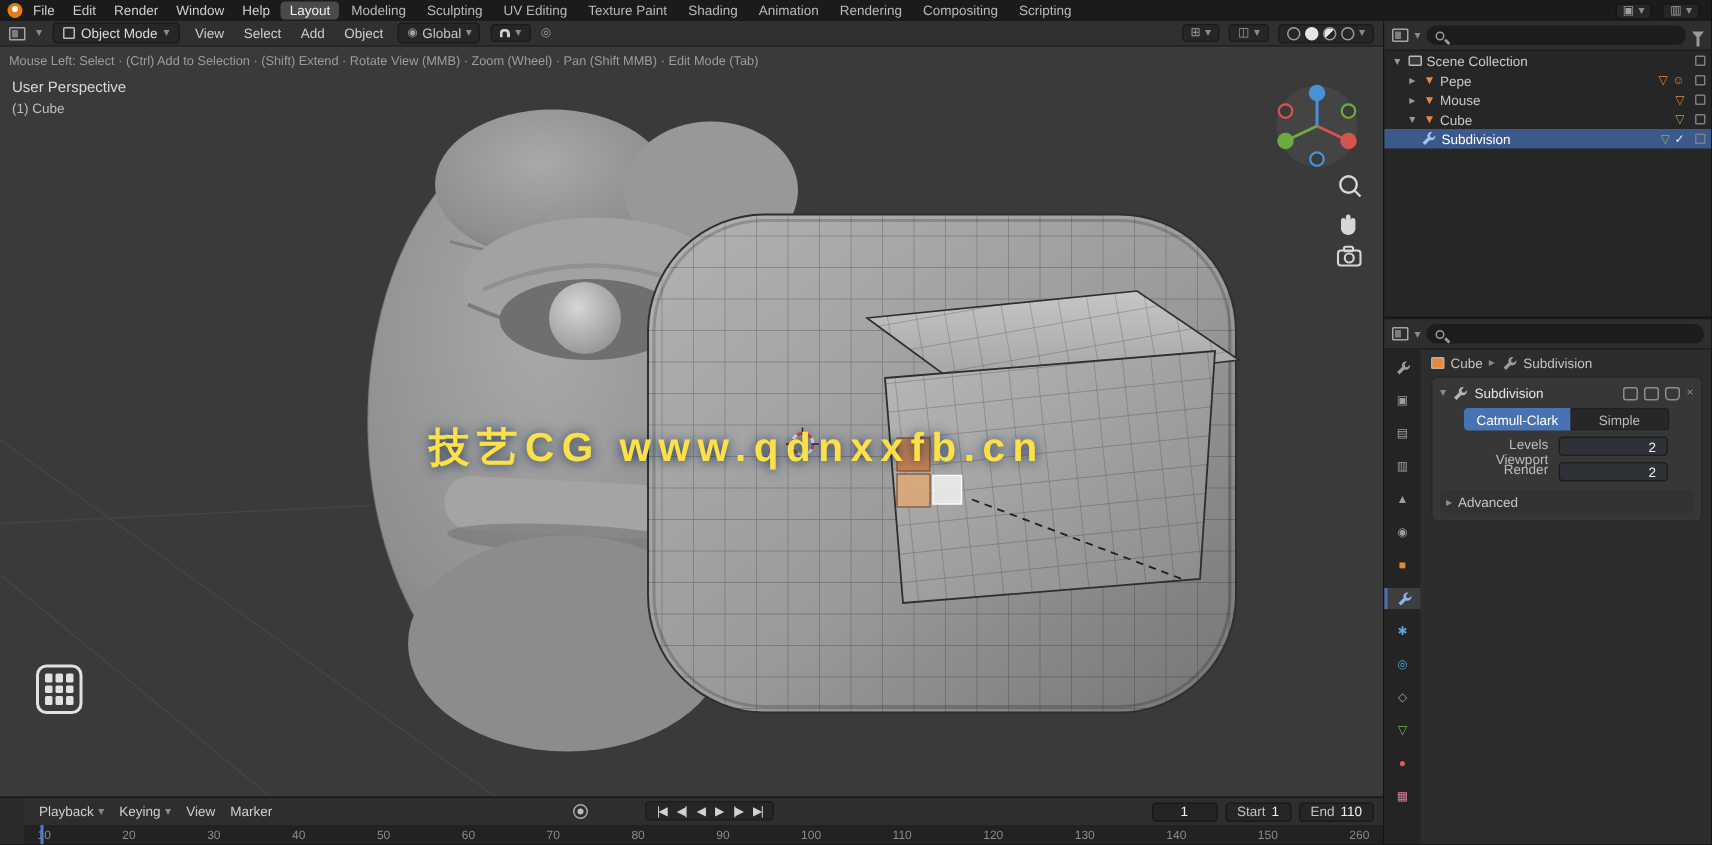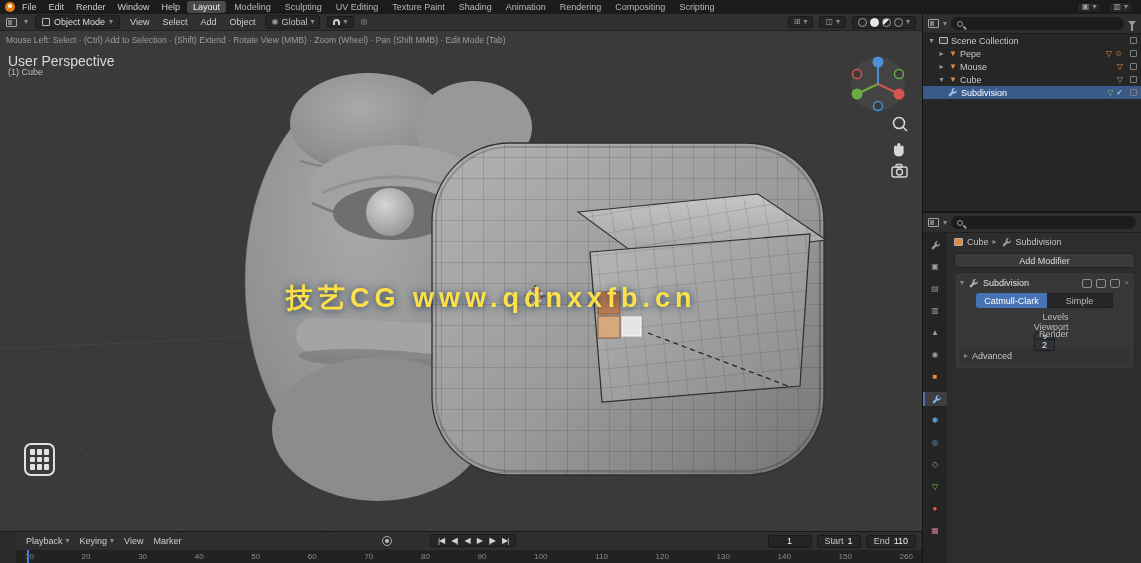--- a/index.html
+++ b/index.html
@@ -31,21 +31,21 @@
   .vh-right{margin-left:auto;display:flex;align-items:center;gap:6px;}
   .pill{display:flex;align-items:center;gap:3px;background:#262626;border-radius:3px;padding:1px 5px;border:1px solid #1b1b1b;}
   .magnet{width:7px;height:6px;border:2px solid #cfcfcf;border-bottom:0;border-radius:5px 5px 0 0;display:inline-block;}
   .shade-dot{width:9px;height:9px;border-radius:50%;border:1px solid #9c9c9c;}
   .shade-dot.on{background:#e6e6e6;border-color:#e6e6e6;}
   .shade-dot.half{background:linear-gradient(135deg,#e6e6e6 50%,transparent 50%);}
 
   
   .viewport{position:absolute;left:0;top:31px;width:922px;height:500px;background:#3a3a3a;overflow:hidden;z-index:1;}
   .hint{position:absolute;left:6px;top:4px;font-size:8.5px;color:#9d9d9d;white-space:nowrap;z-index:6;}
-  .viewlabel{position:absolute;left:8px;top:22px;font-size:14px;color:#d8d8d8;z-index:6;}
+  .viewlabel{position:absolute;left:8px;top:22px;font-size:10px;color:#d8d8d8;z-index:6;}
   .activeobj{position:absolute;left:8px;top:36px;font-size:9px;color:#bdbdbd;z-index:6;}
   .watermark{position:absolute;left:286px;top:249px;font-size:27px;font-weight:bold;letter-spacing:5px;color:#fde047;
              text-shadow:0 1px 8px rgba(5,35,70,.85);white-space:nowrap;z-index:7;}
   .screencast{position:absolute;left:24px;top:412px;width:31px;height:33px;border:2px solid #eaeaea;border-radius:7px;
               display:grid;grid-template-columns:repeat(3,1fr);grid-template-rows:repeat(3,1fr);gap:2px;padding:4px;opacity:.95;z-index:6;}
   .screencast i{background:#eaeaea;border-radius:1px;}
   .scene-svg{position:absolute;left:0;top:0;z-index:2;}
   .gizmo-svg{position:absolute;left:846px;top:21px;z-index:8;}
 
   
@@ -92,21 +92,21 @@
   .bc-ico{width:9px;height:8px;border:1px solid #b0b0b0;border-radius:1px;background:#e8883a;flex:0 0 auto;}
   .addmod{height:15px;background:#3a3a3a;border:1px solid #222;border-radius:3px;display:flex;align-items:center;justify-content:center;color:#ddd;margin:2px 0 4px;}
   .modpanel{background:#373737;border:1px solid #292929;border-radius:4px;padding:2px 5px 5px;}
   .mod-head{display:flex;align-items:center;gap:4px;height:16px;}
   .mod-name{flex:1;color:#e4e4e4;}
   .tog{width:10px;height:9px;border:1px solid #8f8f8f;border-radius:2px;flex:0 0 auto;}
   .tog.cam{border-radius:2px 2px 3px 3px;}
   .algo{display:flex;margin:2px 16px 4px;}
   .algo .a{flex:1.1;height:15px;display:flex;align-items:center;justify-content:center;background:#4772b3;color:#fff;border-radius:3px 0 0 3px;}
   .algo .b{flex:1;height:15px;display:flex;align-items:center;justify-content:center;background:#272727;color:#b8b8b8;border:1px solid #1f1f1f;border-left:0;border-radius:0 3px 3px 0;}
-  .frow{display:flex;align-items:center;height:15px;margin:2px 17px;flex-direction:column;}
+  .frow{display:flex;height:15px;margin:2px 17px;}
   .frow .lbl{width:46%;text-align:right;padding-right:7px;color:#bdbdbd;}
   .frow .val{flex:1;height:13px;background:#2e3237;border:1px solid #1e1e1e;border-radius:3px;display:flex;align-items:center;justify-content:flex-end;padding:0 7px;color:#ededed;}
   .optrow{display:flex;align-items:center;gap:5px;height:16px;padding-left:34%;}
   .cb{width:9px;height:9px;background:#4772b3;border-radius:2px;color:#fff;font-size:7px;display:flex;align-items:center;justify-content:center;}
   .advrow{display:flex;align-items:center;gap:4px;height:15px;margin-top:4px;background:#323232;border-radius:3px;padding:0 4px;color:#c6c6c6;}
 </style>
 </head>
 <body>
 
 <div class="app">
@@ -503,21 +503,20 @@
           <div class="breadcrumb">
             <span class="bc-ico"></span>
             <span>Cube</span>
             <span class="g dim">▸</span>
             <svg class="wrench" viewBox="0 0 16 16">
                 <path d="M11.5 1.5a4 4 0 0 0-4.6 5.3L2 11.7 4.3 14l4.9-4.9a4 4 0 0 0 5.3-4.6L11.9 7.1l-2.1-.6-.6-2.1z" fill="#9d9d9d"></path>
               </svg>
             <span>Subdivision</span>
           </div>
 
-          <div class="addmod">Add Modifier</div>
 
           <div class="modpanel">
             <div class="mod-head">
               <span class="g dim">▾</span>
               <svg class="wrench" viewBox="0 0 16 16">
                   <path d="M11.5 1.5a4 4 0 0 0-4.6 5.3L2 11.7 4.3 14l4.9-4.9a4 4 0 0 0 5.3-4.6L11.9 7.1l-2.1-.6-.6-2.1z" fill="#b5b5b5"></path>
                 </svg>
               <span class="mod-name">Subdivision</span>
               <span class="tog"></span>
               <span class="tog"></span>

